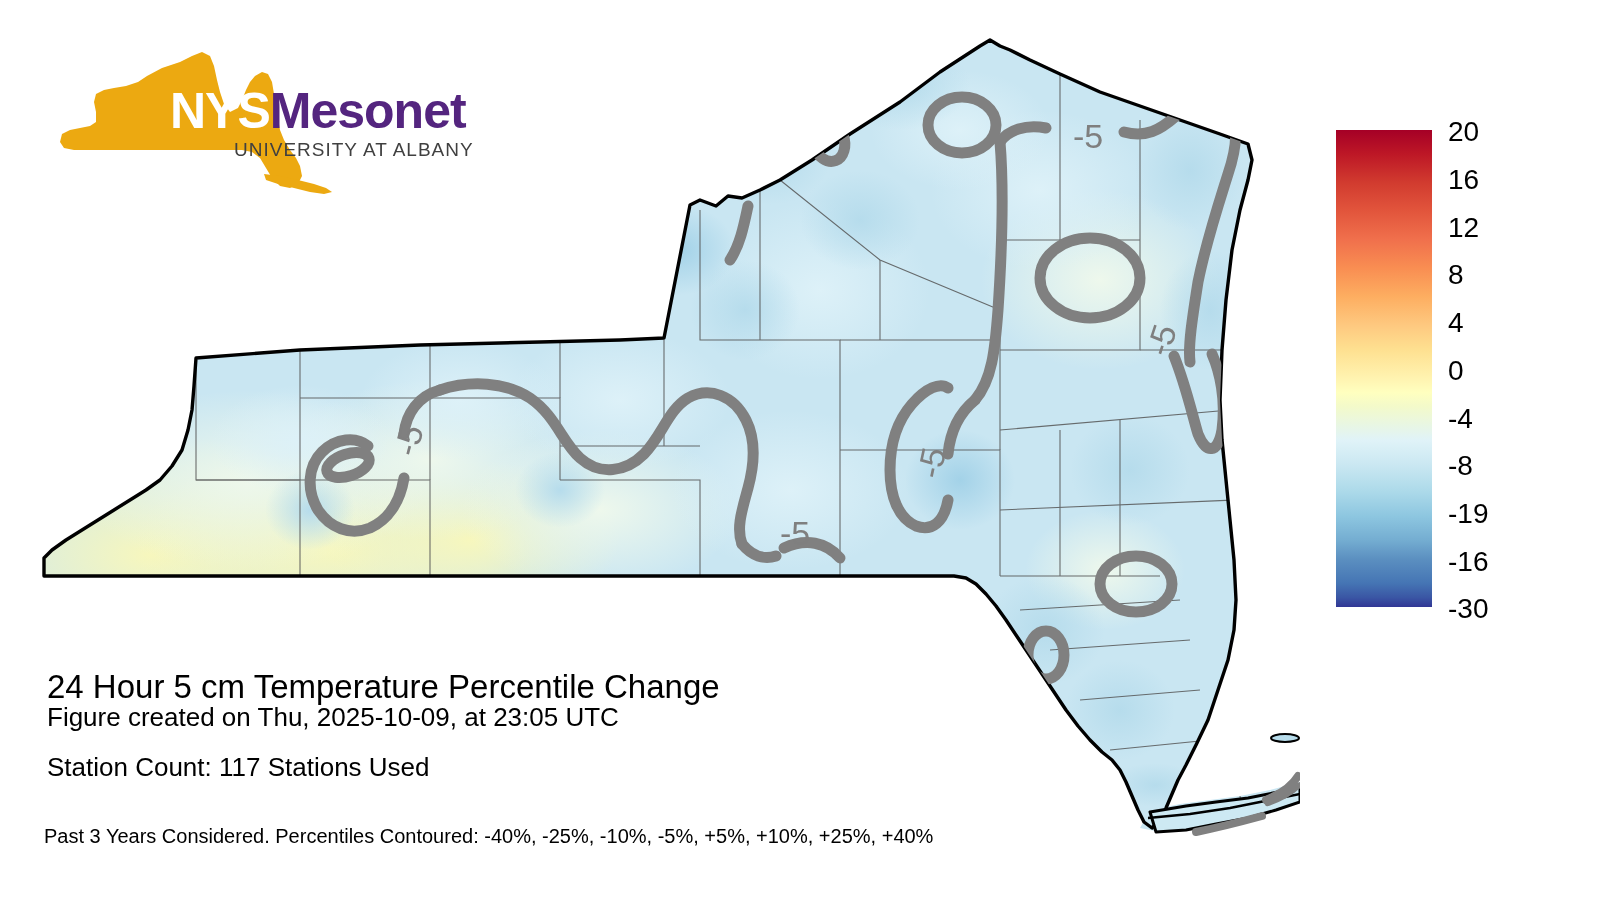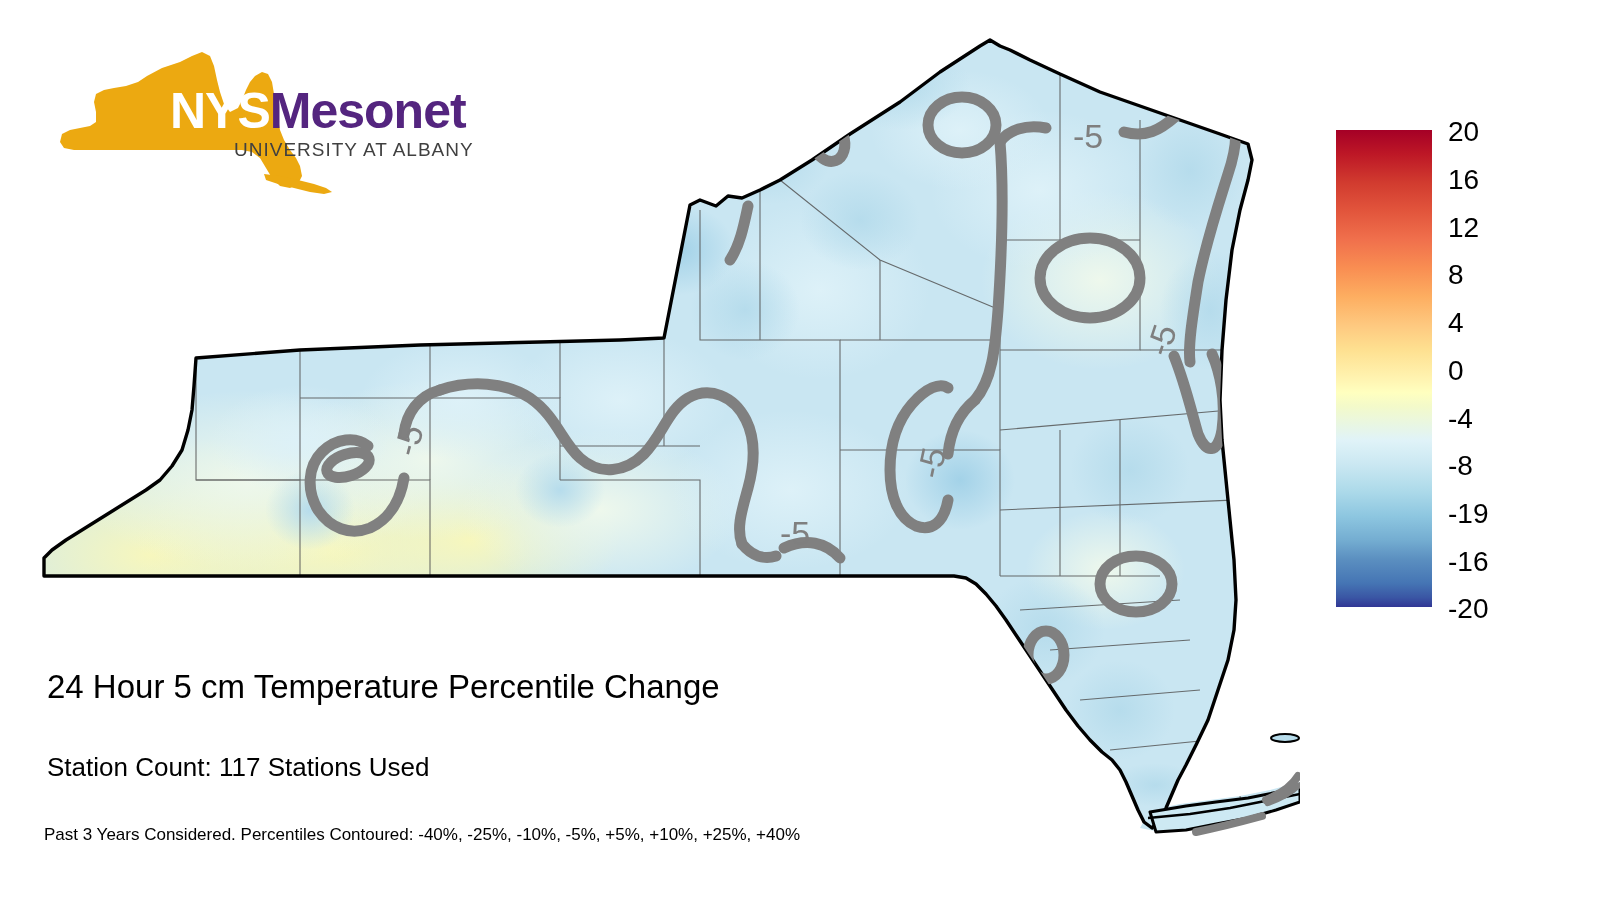--- a/index.html
+++ b/index.html
@@ -49,21 +49,21 @@
           #313695 100%);}
   .cbar-labels{position:absolute;left:1448px;top:118px;width:140px;height:500px;}
   .cbar-label{position:absolute;left:0;font-size:28px;color:#000;
               font-family:"Liberation Sans","DejaVu Sans",sans-serif;line-height:1;}
 
   
   .title{position:absolute;left:47px;top:628px;font-size:33px;color:#000;white-space:nowrap;margin-top:40px;}
   .subline{position:absolute;left:47px;font-size:26px;color:#000;white-space:nowrap;}
   .sub1{top:702px;}
   .sub2{top:752px;}
-  .footnote{position:absolute;left:44px;top:825px;font-size:17px;color:#000;white-space:nowrap;}
+  .footnote{position:absolute;left:44px;top:825px;font-size:20px;color:#000;white-space:nowrap;}
 
   .ctr-label{font-family:"Liberation Sans","DejaVu Sans",sans-serif;
              font-size:34px;fill:#7f7f7f;font-weight:normal;}
 </style>
 </head>
 <body>
 
 <div id="root">
 
   <div class="logo-wrap">
@@ -301,20 +301,21 @@
     <div class="cbar-label" style="top:0px">20</div>
     <div class="cbar-label" style="top:48px">16</div>
     <div class="cbar-label" style="top:96px">12</div>
     <div class="cbar-label" style="top:143px">8</div>
     <div class="cbar-label" style="top:191px">4</div>
     <div class="cbar-label" style="top:239px">0</div>
     <div class="cbar-label" style="top:287px">-4</div>
     <div class="cbar-label" style="top:334px">-8</div>
     <div class="cbar-label" style="top:382px">-19</div>
     <div class="cbar-label" style="top:430px">-16</div>
-    <div class="cbar-label" style="top:477px">-20</div>
+    <div class="cbar-label" style="top:477px">-30</div>
   </div>
 
   <div class="title">24 Hour 5 cm Temperature Percentile Change</div>
+  <div class="subline sub1">Figure created on Thu, 2025-10-09, at 23:05 UTC</div>
   <div class="subline sub2">Station Count: 117 Stations Used</div>
   <div class="footnote">Past 3 Years Considered. Percentiles Contoured: -40%, -25%, -10%, -5%, +5%, +10%, +25%, +40%</div>
 
 </div>
 
 </body></html>

